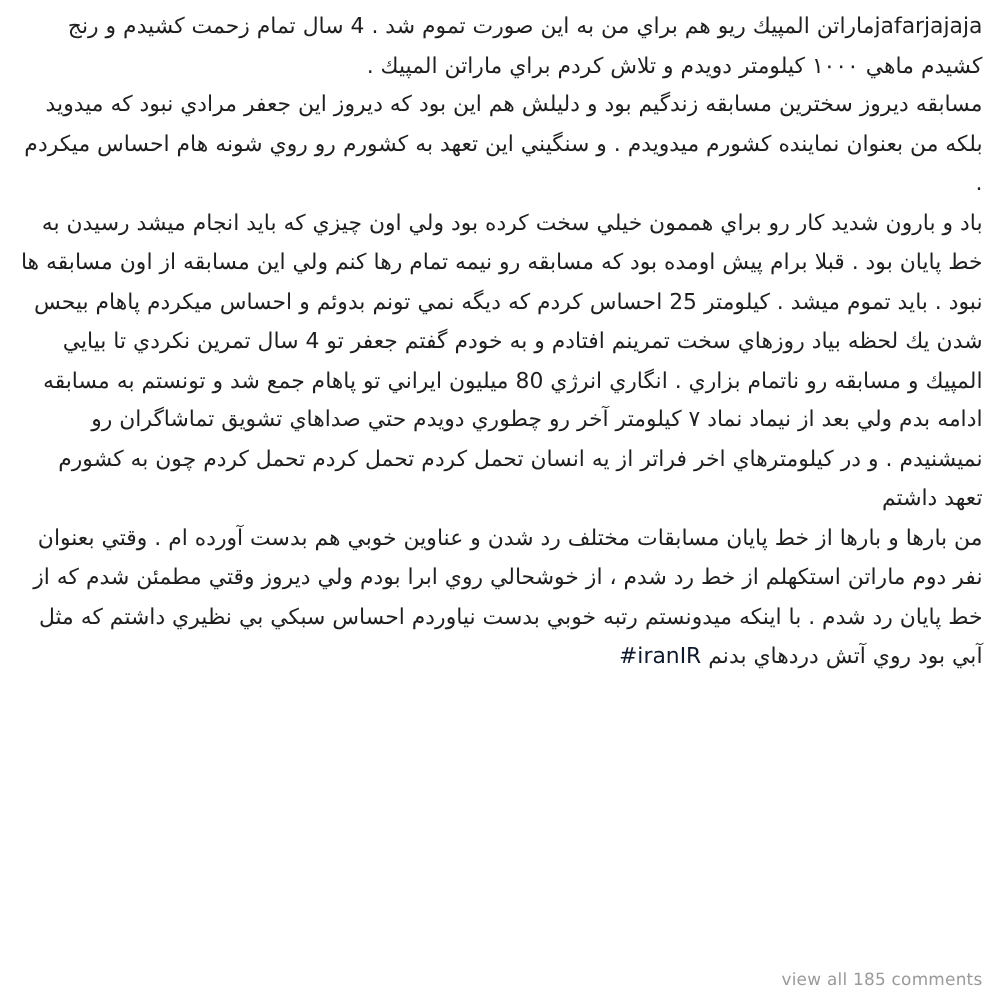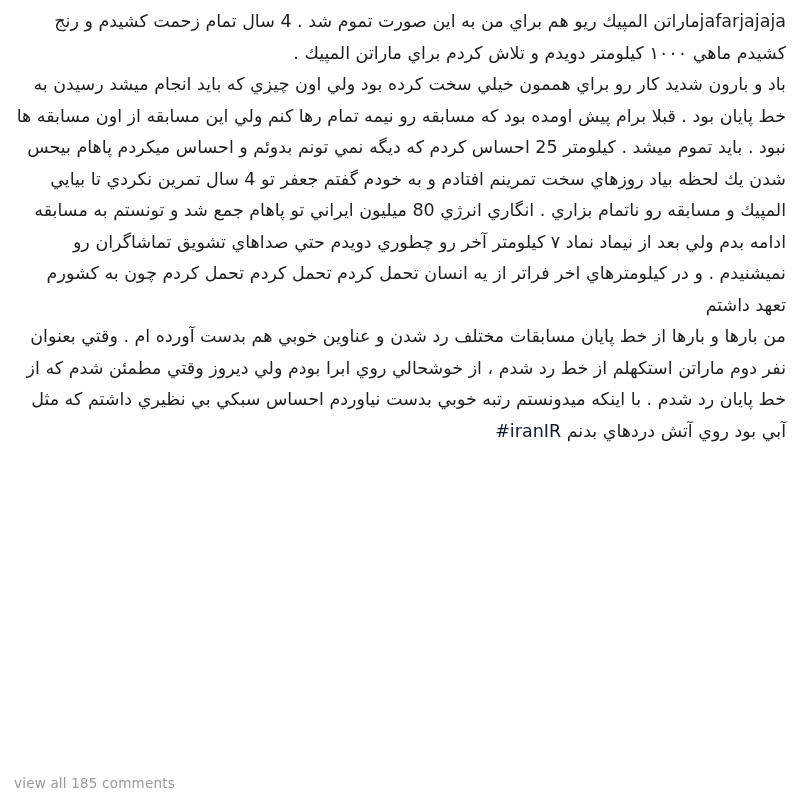--- a/index.html
+++ b/index.html
@@ -46,36 +46,37 @@
   .hashtag {
     color: #0f172a;
     direction: ltr;
     unicode-bidi: isolate;
   }
   .footer {
     position: absolute;
     left: 14px;
     right: 14px;
     bottom: 8px;
-    text-align: left;
+    text-align: right;
     direction: ltr;
   }
   .view-comments {
     font-size: 13.5px;
     color: #9a9a9a;
     letter-spacing: 0.2px;
   }
 </style>
 </head>
 <body>
 
 <div id="page">
 
   <div class="caption">
     <p class="para"><span class="username">jafarjajaja</span><span>ماراتن المپيك ريو هم براي من به اين صورت تموم شد . 4 سال تمام زحمت کشيدم و رنج کشيدم ماهي ۱۰۰۰ کيلومتر دويدم و تلاش کردم براي ماراتن المپيك .</span></p>
+    <p class="para">مسابقه ديروز سخترين مسابقه زندگيم بود و دليلش هم اين بود که ديروز اين جعفر مرادي نبود که ميدويد بلکه من بعنوان نماينده کشورم ميدويدم . و سنگيني اين تعهد به کشورم رو روي شونه هام احساس ميکردم .</p>
     <p class="para">باد و بارون شديد کار رو براي هممون خيلي سخت کرده بود ولي اون چيزي که بايد انجام ميشد رسيدن به خط پايان بود . قبلا برام پيش اومده بود که مسابقه رو نيمه تمام رها کنم ولي اين مسابقه از اون مسابقه ها نبود . بايد تموم ميشد . کيلومتر 25 احساس کردم که ديگه نمي تونم بدوئم و احساس ميکردم پاهام بيحس شدن يك لحظه بياد روزهاي سخت تمرينم افتادم و به خودم گفتم جعفر تو 4 سال تمرين نکردي تا بيايي المپيك و مسابقه رو ناتمام بزاري . انگاري انرژي 80 ميليون ايراني تو پاهام جمع شد و تونستم به مسابقه ادامه بدم ولي بعد از نيماد نماد ٧ کيلومتر آخر رو چطوري دويدم حتي صداهاي تشويق تماشاگران رو نميشنيدم . و در کيلومترهاي اخر فراتر از يه انسان تحمل کردم تحمل کردم تحمل کردم چون به کشورم تعهد داشتم</p>
     <p class="para"><span>من بارها و بارها از خط پايان مسابقات مختلف رد شدن و عناوين خوبي هم بدست آورده ام . وقتي بعنوان نفر دوم ماراتن استکهلم از خط رد شدم ، از خوشحالي روي ابرا بودم ولي ديروز وقتي مطمئن شدم که از خط پايان رد شدم . با اينکه ميدونستم رتبه خوبي بدست نياوردم احساس سبکي بي نظيري داشتم که مثل آبي بود روي آتش دردهاي بدنم</span> <span class="hashtag">#iranIR</span></p>
   </div>
 
   <div class="footer">
     <span class="view-comments">view all 185 comments</span>
   </div>
 
 </div>
 

